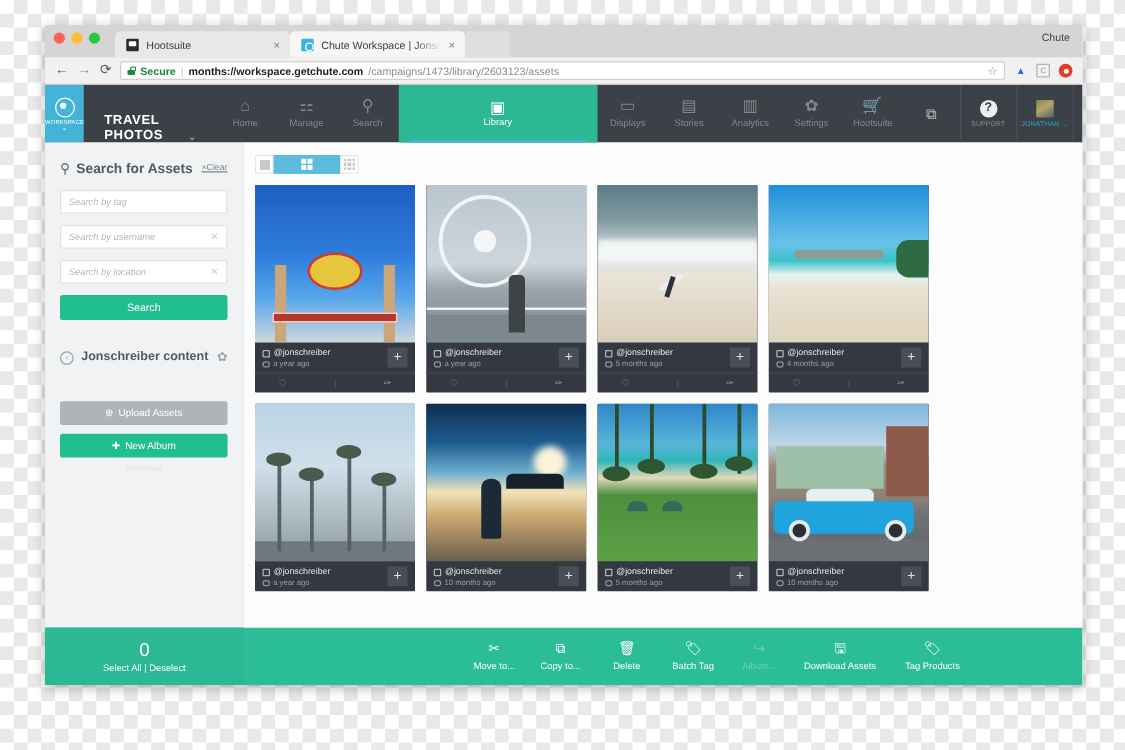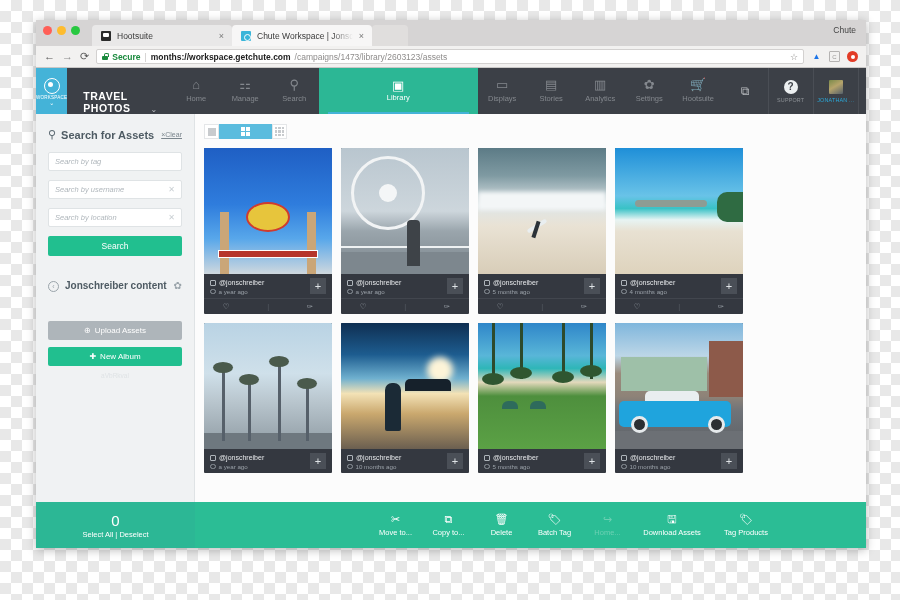--- a/index.html
+++ b/index.html
@@ -580,21 +580,21 @@
       <div class="act">
         <span class="gl">🗑</span>
         <span class="lb">Delete</span>
       </div>
       <div class="act">
         <span class="gl">🏷</span>
         <span class="lb">Batch Tag</span>
       </div>
       <div class="act dim">
         <span class="gl">↪</span>
-        <span class="lb">Home...</span>
+        <span class="lb">Album...</span>
       </div>
       <div class="act" style="width:76px">
         <span class="gl">🖫</span>
         <span class="lb">Download Assets</span>
       </div>
       <div class="act" style="width:72px">
         <span class="gl">🏷</span>
         <span class="lb">Tag Products</span>
       </div>
     </div>

